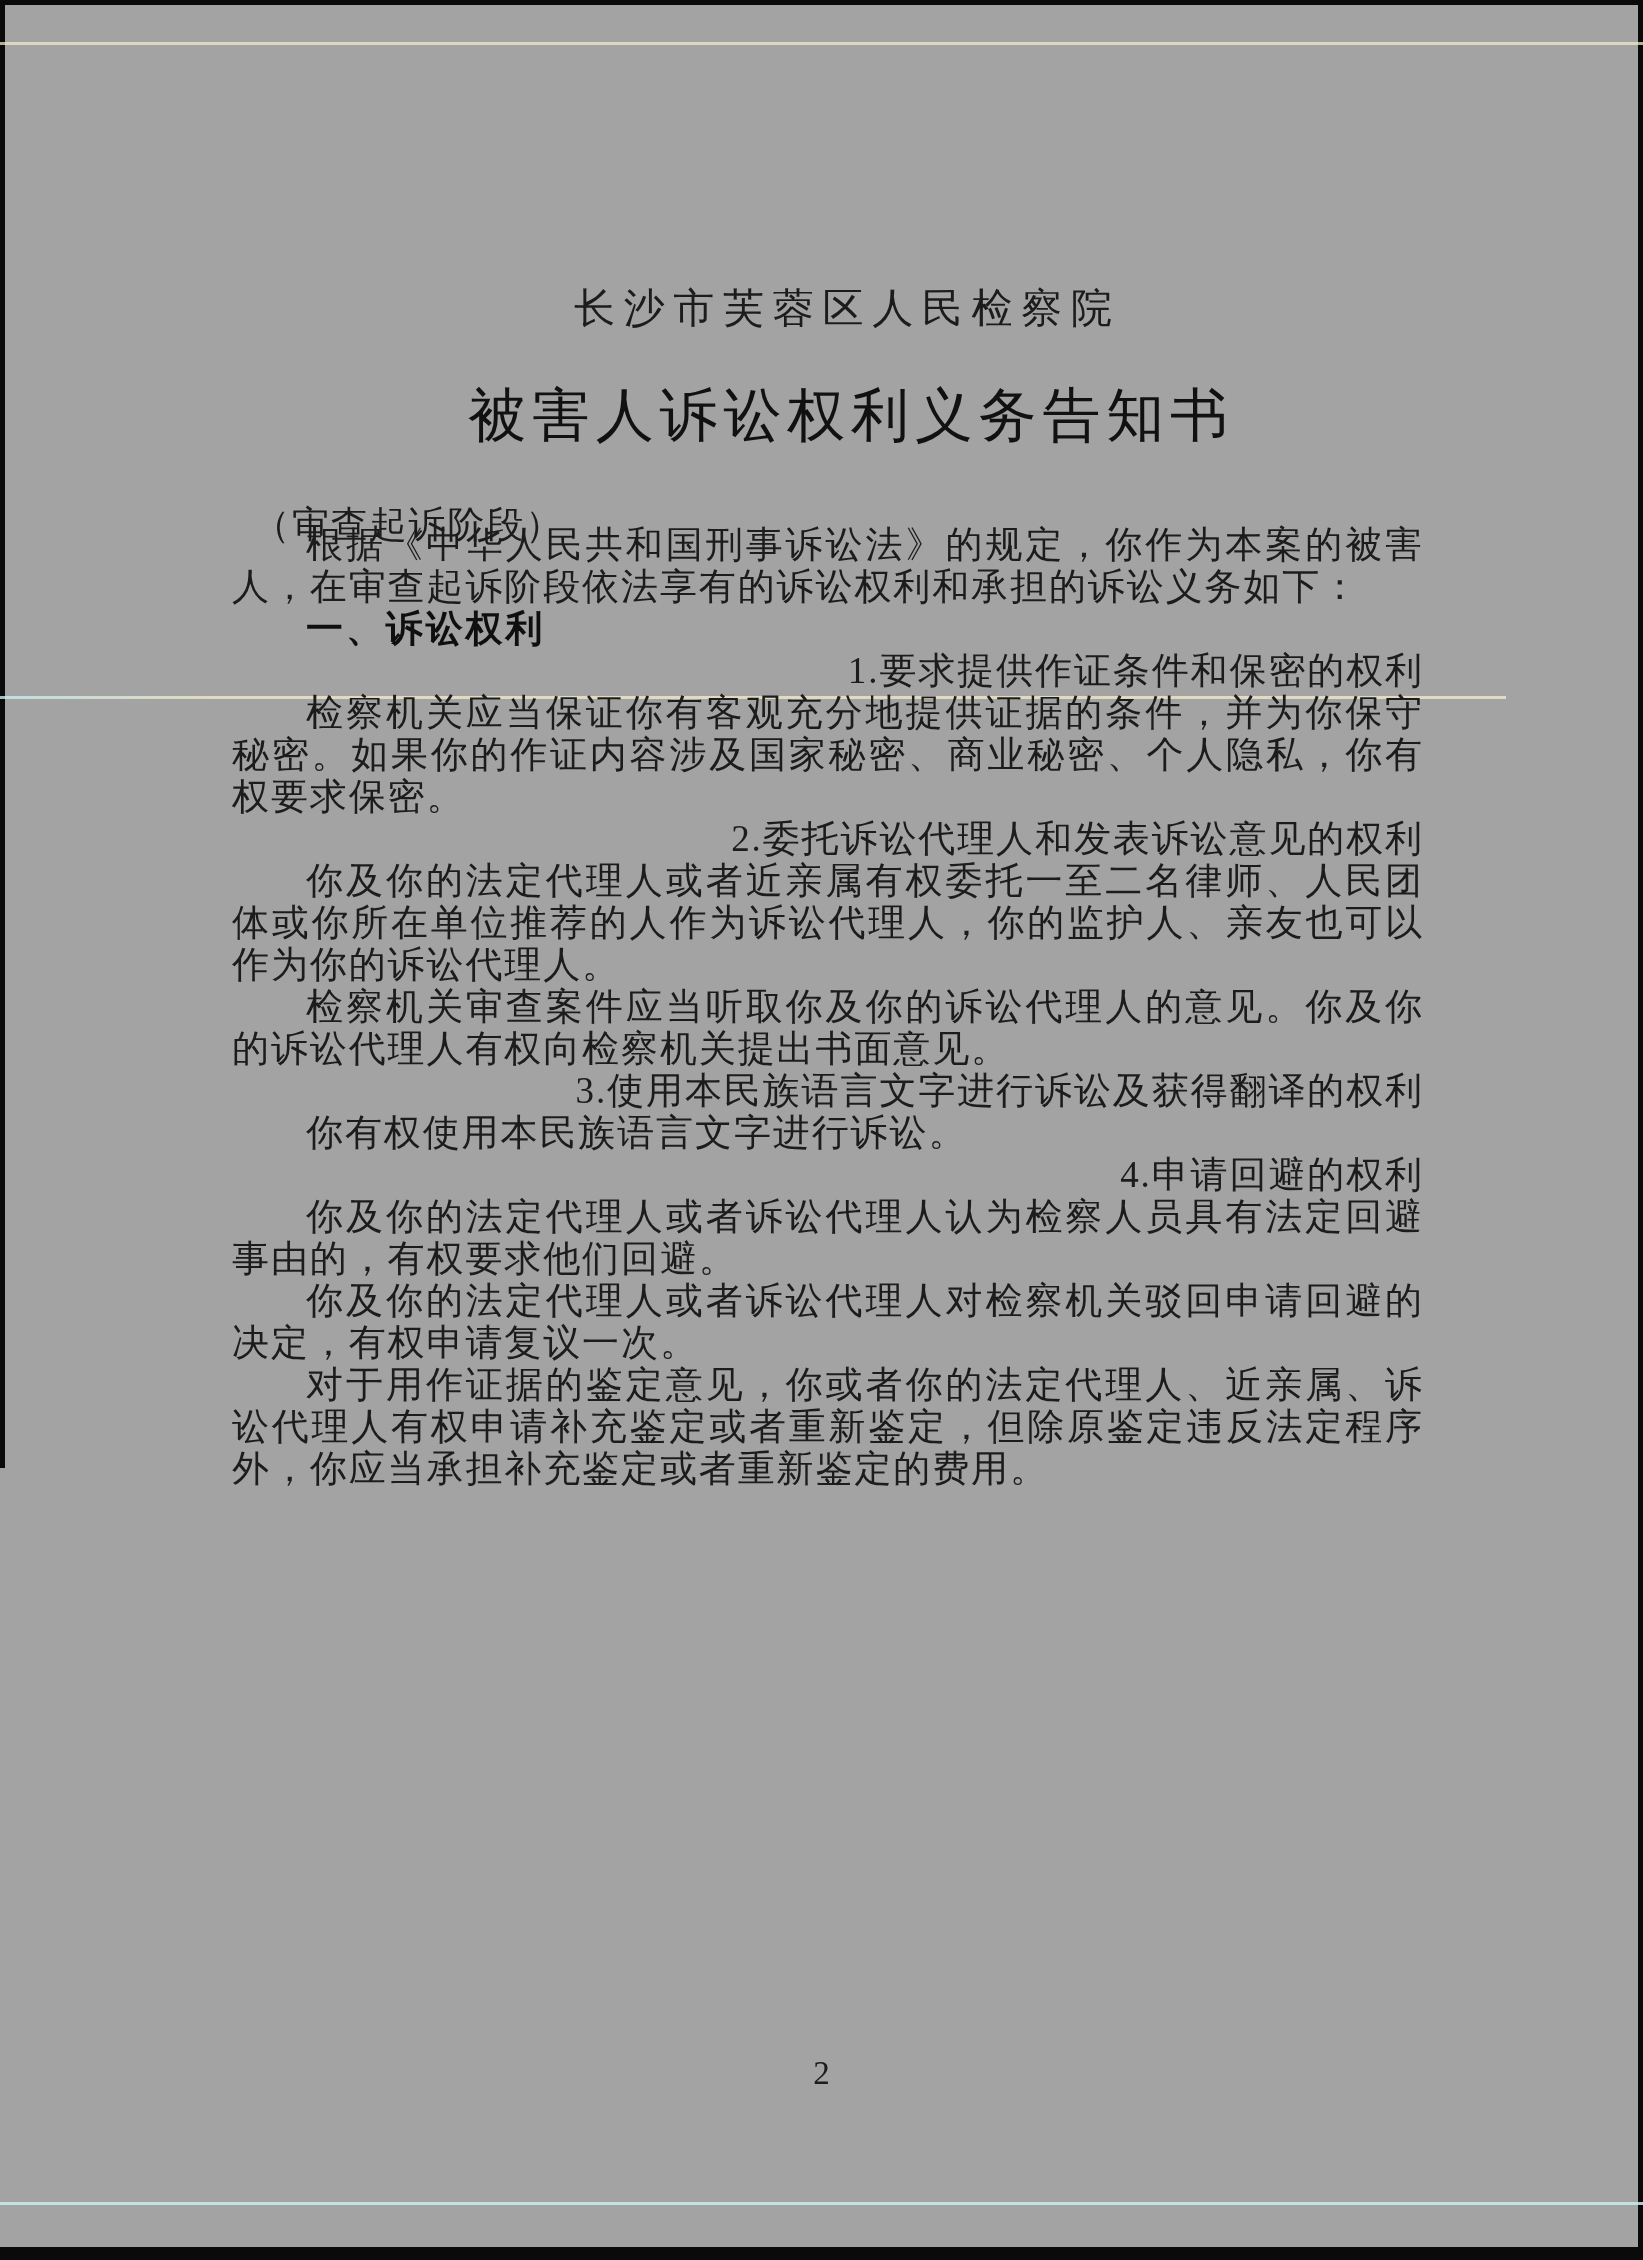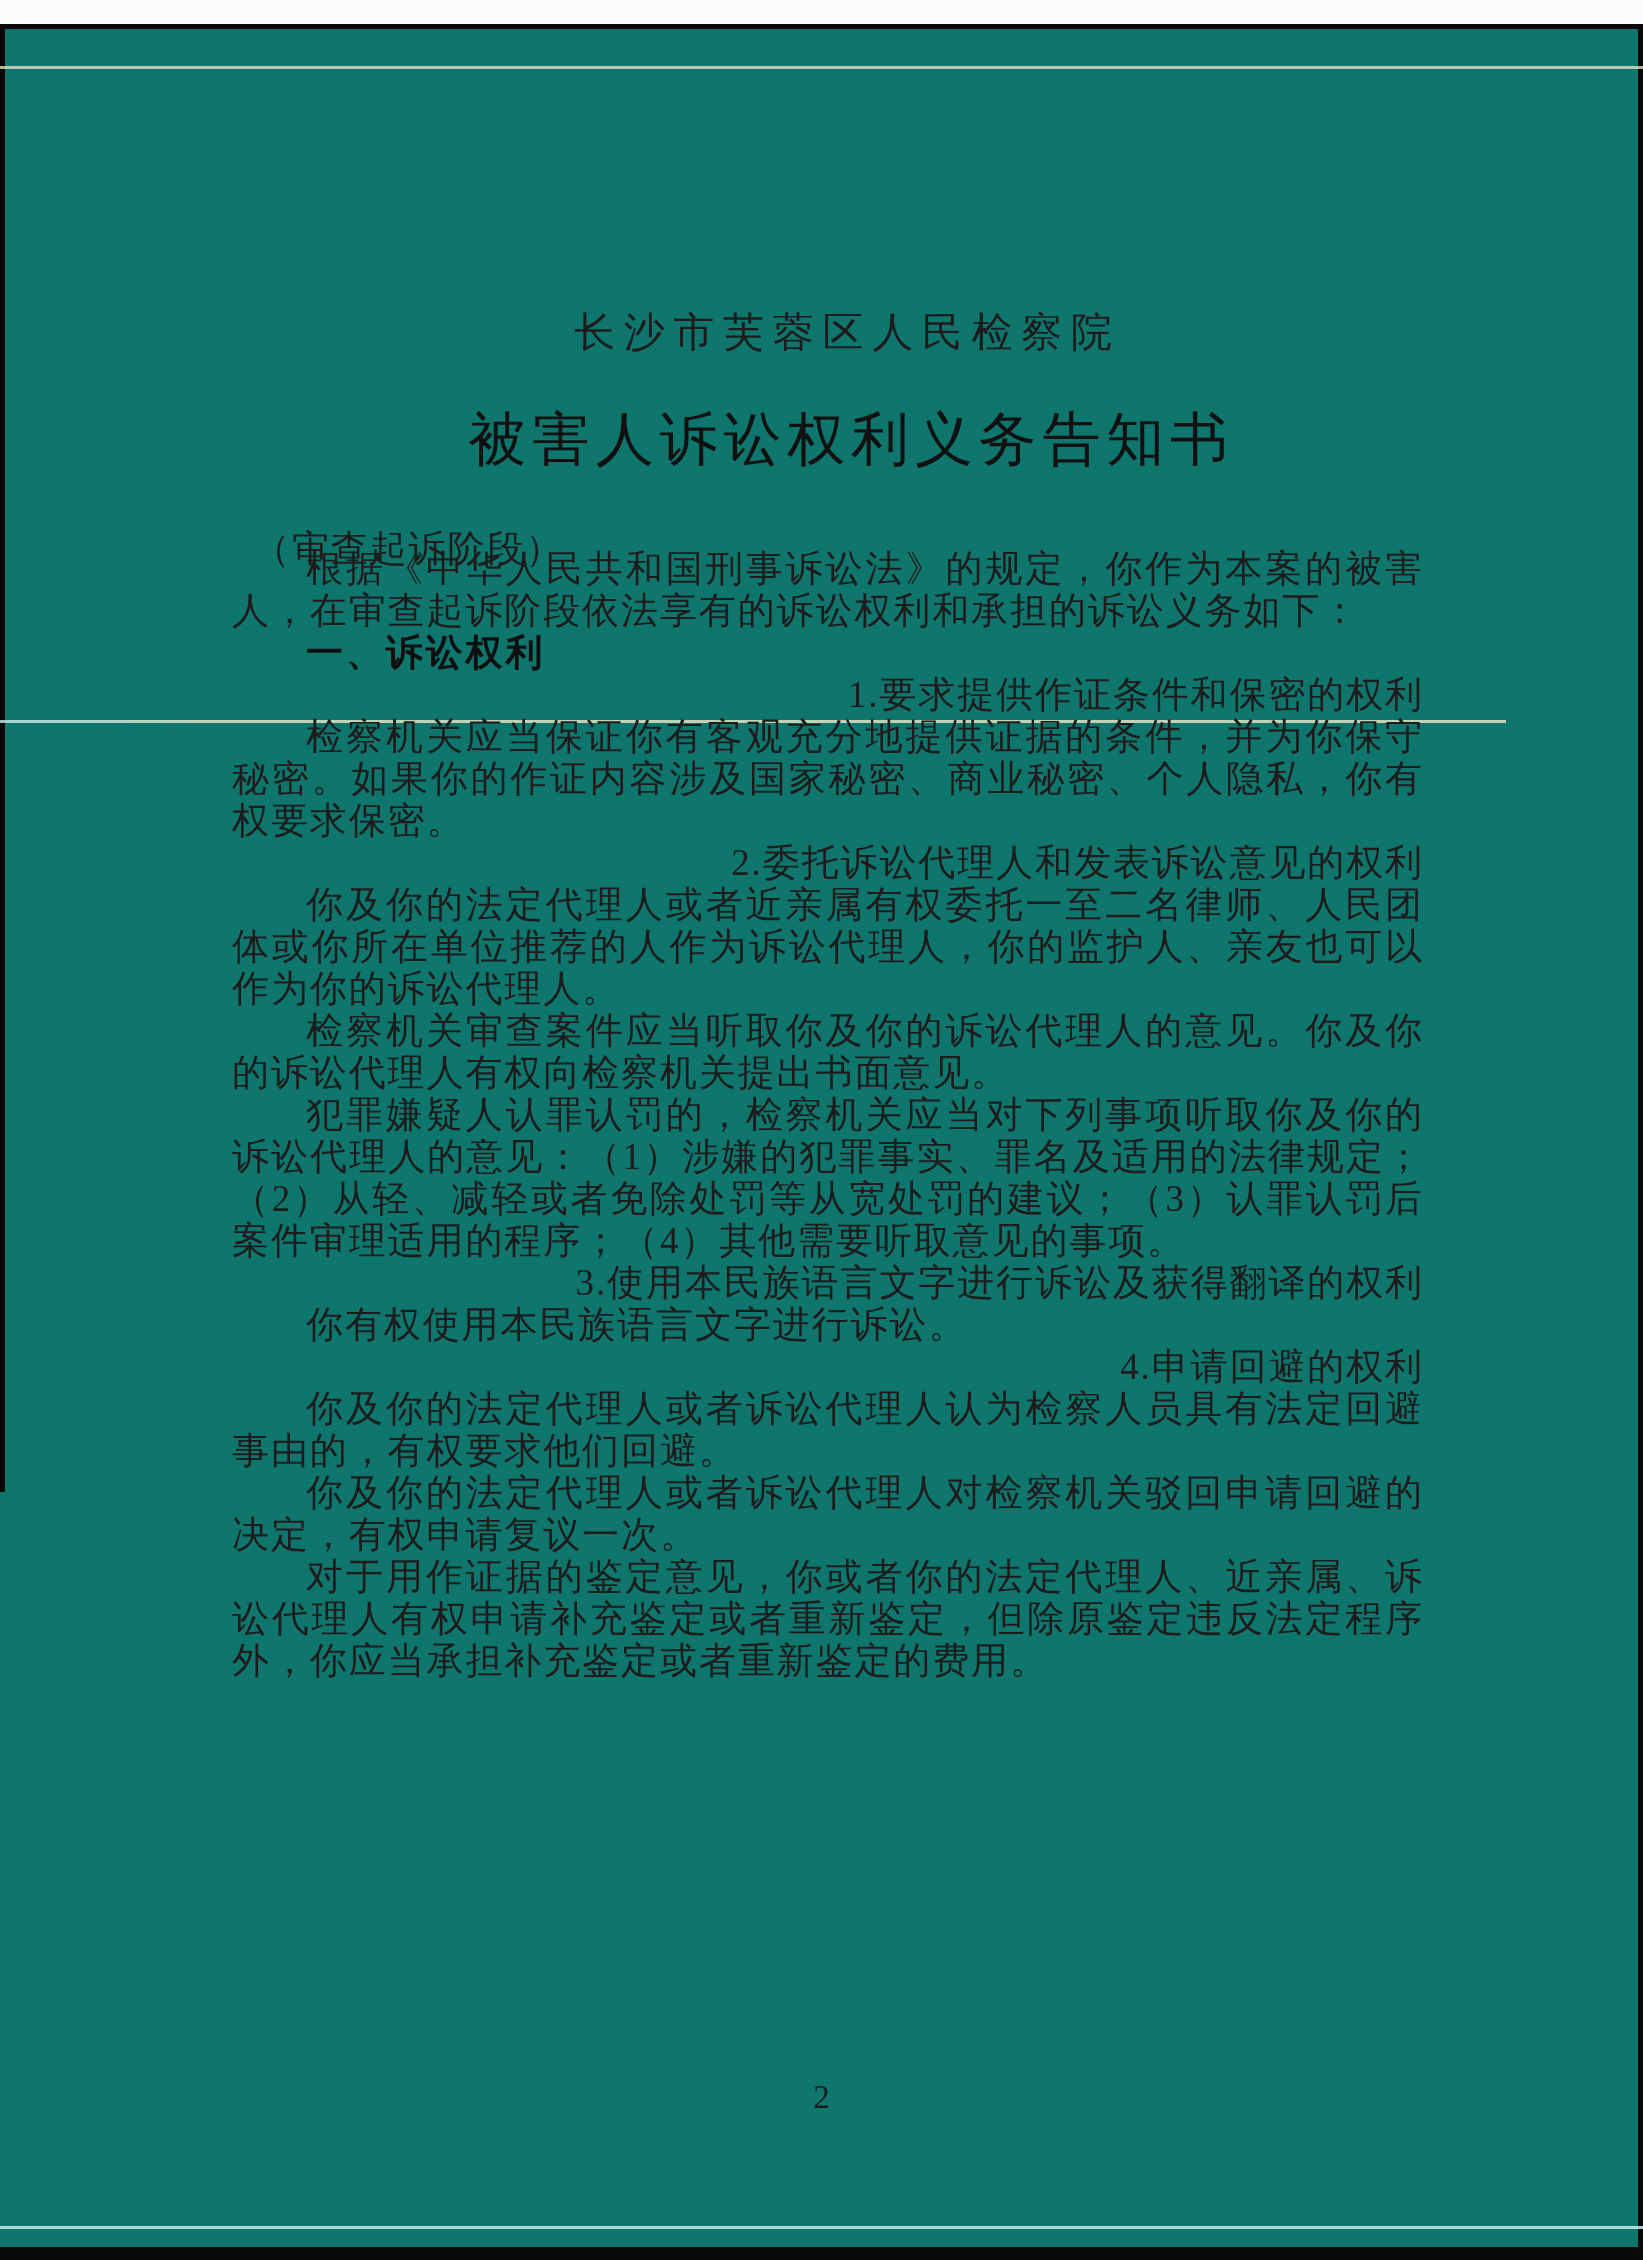--- a/index.html
+++ b/index.html
@@ -5,22 +5,21 @@
   html, body { margin: 0; padding: 0; }
   body {
     width: 1643px; height: 2260px;
     background: #fbfbf9;
     font-family: "Liberation Serif", serif;
     position: relative;
     overflow: hidden;
   }
   .page {
     position: absolute; inset: 0;
-    background: #0f766e;
-    margin-top: 24px;
+    background: #a3a3a3;
   }
   
   .edge { position: absolute; background: var(--edge-black, #0a0a0a); }
   .edge-top    { top: 0; left: 0; width: 100%; height: 4.8px; }
   .edge-left   { top: 0; left: 0; width: 4.8px; height: 1468px; }
   .edge-right  { top: 0; right: 0; width: 4.8px; height: 100%; }
   .edge-bottom { bottom: 0; left: 0; width: 100%; height: 12.6px; }
   .artifact { position: absolute; pointer-events: none; }
   .artifact-y1 { top: 42px; left: 0; width: 100%; height: 2.9px;
                  background: var(--artifact-yellow, #efe9c8); opacity: .75; }
@@ -107,21 +106,20 @@
 
     <div class="doc-body">
 
     <p class="para body">根据《中华人民共和国刑事诉讼法》的规定，你作为本案的被害人，在审查起诉阶段依法享有的诉讼权利和承担的诉讼义务如下：</p>
         <p class="para section">一、诉讼权利</p>
         <p class="para item">1.要求提供作证条件和保密的权利</p>
         <p class="para body">检察机关应当保证你有客观充分地提供证据的条件，并为你保守秘密。如果你的作证内容涉及国家秘密、商业秘密、个人隐私，你有权要求保密。</p>
         <p class="para item">2.委托诉讼代理人和发表诉讼意见的权利</p>
         <p class="para body">你及你的法定代理人或者近亲属有权委托一至二名律师、人民团体或你所在单位推荐的人作为诉讼代理人，你的监护人、亲友也可以作为你的诉讼代理人。</p>
         <p class="para body">检察机关审查案件应当听取你及你的诉讼代理人的意见。你及你的诉讼代理人有权向检察机关提出书面意见。</p>
-        <p class="para body">犯罪嫌疑人认罪认罚的，检察机关应当对下列事项听取你及你的诉讼代理人的意见：（1）涉嫌的犯罪事实、罪名及适用的法律规定；（2）从轻、减轻或者免除处罚等从宽处罚的建议；（3）认罪认罚后案件审理适用的程序；（4）其他需要听取意见的事项。</p>
         <p class="para item">3.使用本民族语言文字进行诉讼及获得翻译的权利</p>
         <p class="para body">你有权使用本民族语言文字进行诉讼。</p>
         <p class="para item">4.申请回避的权利</p>
         <p class="para body">你及你的法定代理人或者诉讼代理人认为检察人员具有法定回避事由的，有权要求他们回避。</p>
         <p class="para body">你及你的法定代理人或者诉讼代理人对检察机关驳回申请回避的决定，有权申请复议一次。</p>
         <p class="para body">对于用作证据的鉴定意见，你或者你的法定代理人、近亲属、诉讼代理人有权申请补充鉴定或者重新鉴定，但除原鉴定违反法定程序外，你应当承担补充鉴定或者重新鉴定的费用。</p>
       </div>
   </div>
 
   <div class="page-number">2</div>

